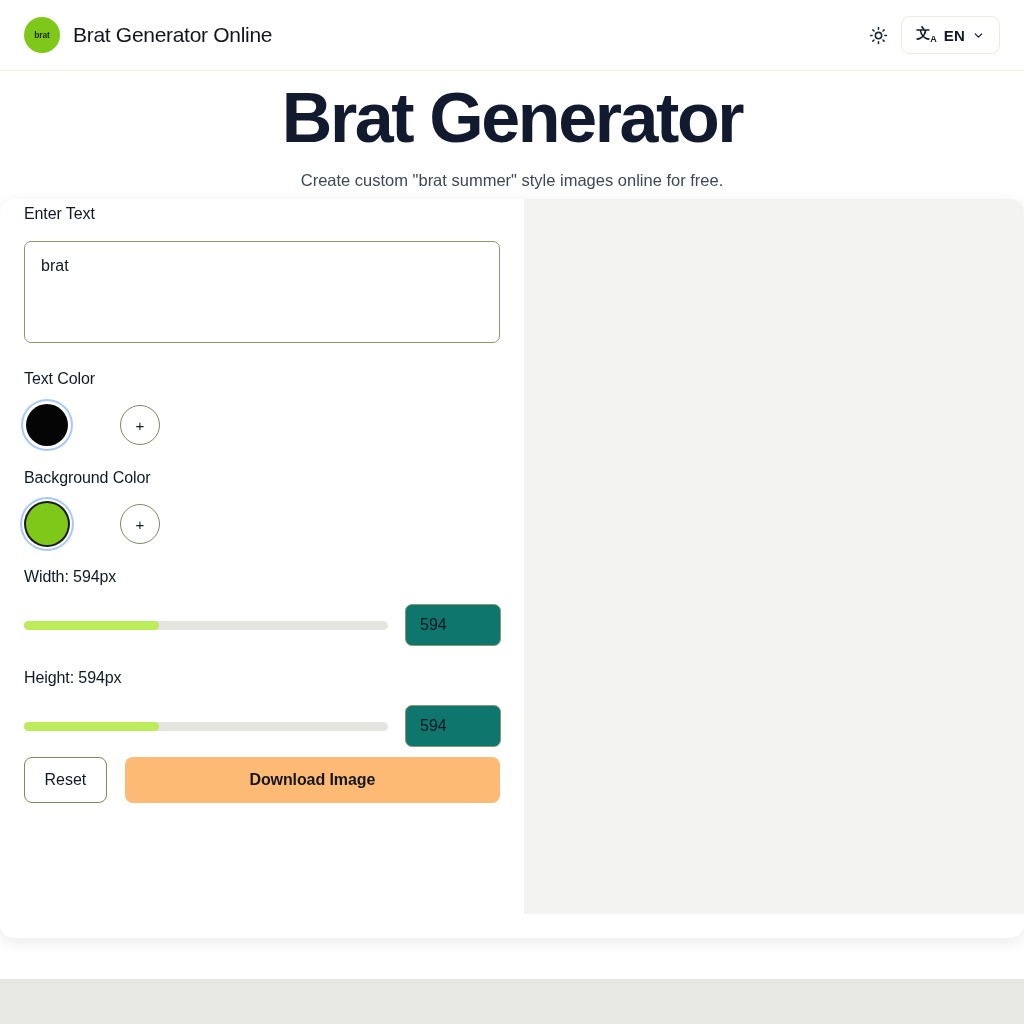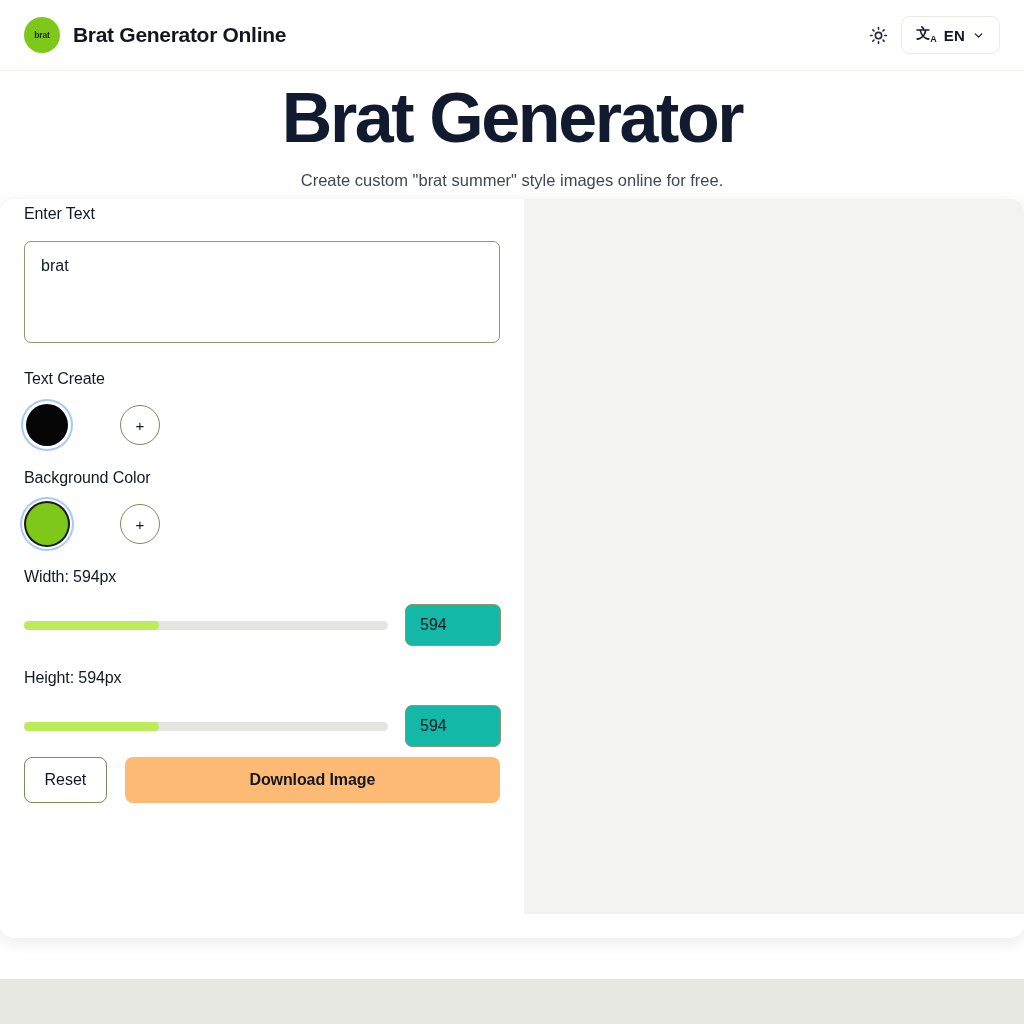--- a/index.html
+++ b/index.html
@@ -38,21 +38,21 @@
     flex: 0 0 auto;
   }
   .logo-circle span {
     font-size: 8.5px;
     font-weight: 700;
     color: #1d2a08;
     letter-spacing: -0.2px;
   }
   .brand-title {
     font-size: 21px;
-    font-weight: 700;
+    font-weight: 400;
     color: #14161f;
     letter-spacing: -0.3px;
   }
   .header-right {
     margin-left: auto;
     display: flex;
     align-items: center;
     gap: 10px;
   }
   .icon-btn {
@@ -216,21 +216,21 @@
     height: 100%;
     border-radius: 6px;
     background: #bdec5b;
   }
   .num-input {
     width: 96px;
     height: 42px;
     margin-left: 17px;
     border: 1px solid #8a9a6b;
     border-radius: 7px;
-    background: #14b8a6;
+    background: #0f766e;
     padding: 0 14px;
     font-size: 16px;
     font-family: "Liberation Sans", sans-serif;
     color: #111827;
     outline: none;
   }
 
   .button-row {
     display: flex;
     align-items: center;
@@ -309,21 +309,21 @@
 <div class="card">
 
   <div class="controls">
 
     <div style="padding-top:6px;">
       <div class="label">Enter Text</div>
       <textarea class="text-area" placeholder="Enter your text here" style="">brat</textarea>
     </div>
 
     <div class="section">
-      <div class="label">Text Create</div>
+      <div class="label">Text Color</div>
       <div class="swatch-row">
         <button class="swatch" id="text-swatch" style="background: rgb(5, 5, 5);"></button>
         <button class="add-swatch">+</button>
       </div>
     </div>
 
     <div class="section">
       <div class="label">Background Color</div>
       <div class="swatch-row">
         <button class="swatch selected-dark" id="bg-swatch" style="background: rgb(126, 200, 26);"></button>

